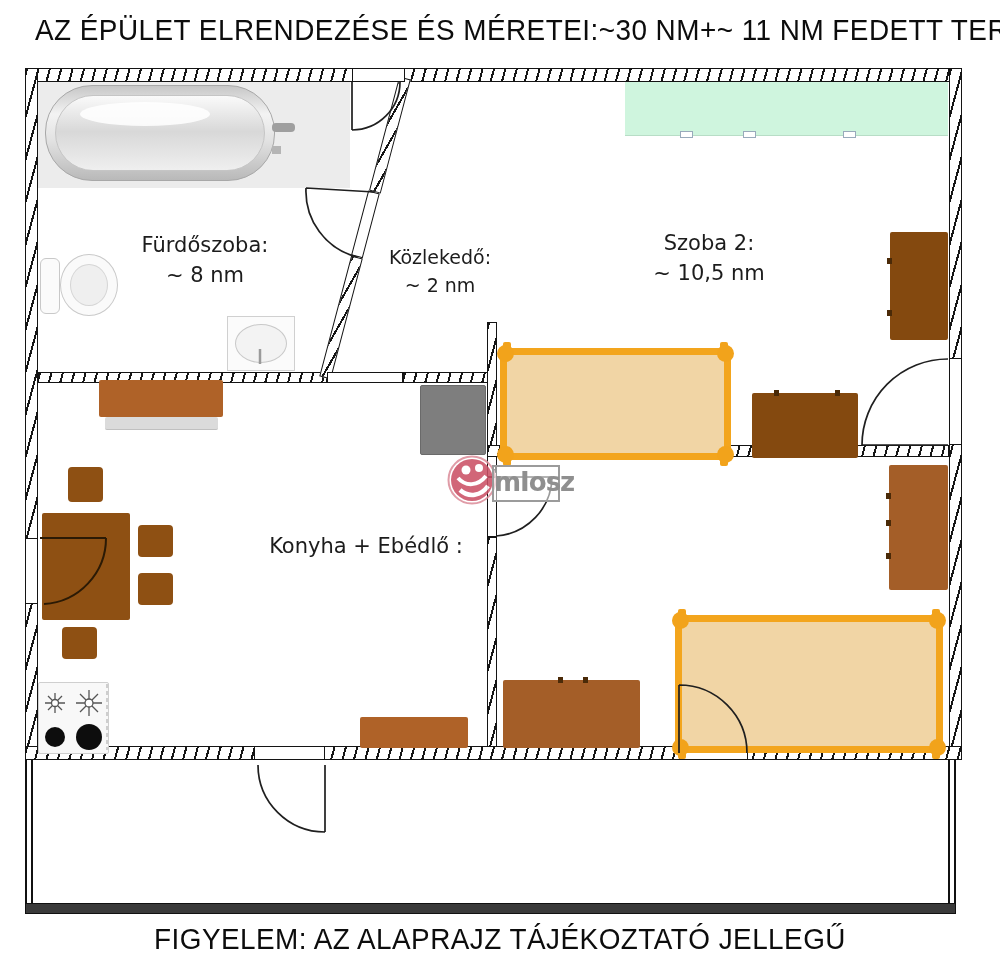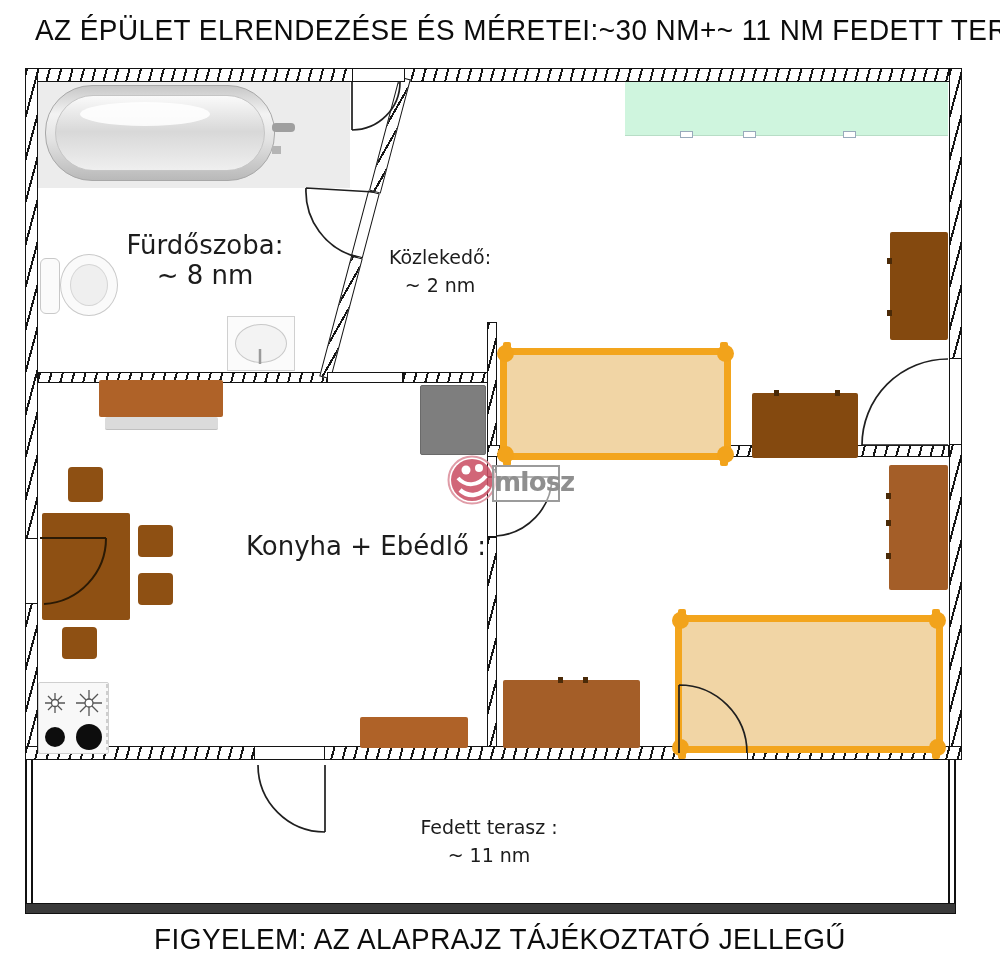--- a/index.html
+++ b/index.html
@@ -16,21 +16,21 @@
   .thin{position:absolute;box-sizing:border-box;background:#fff;border-left:2px solid #111;border-right:2px solid #111;}
   .band{position:absolute;background:#3a3a3a;border:1px solid #111;box-sizing:border-box;}
   
   .br{position:absolute;border-radius:2px;}
   .knob{position:absolute;width:5px;height:6px;background:#4a2a08;}
   .bed{position:absolute;box-sizing:border-box;border:7px solid #F3A51D;border-radius:7px;background:#F1D5A5;}
   .ball{position:absolute;width:17px;height:17px;border-radius:50%;background:#F2A31B;}
   .tab{position:absolute;width:8px;height:10px;background:#F2A31B;border-radius:2px;}
   .room-label{position:absolute;transform:translateX(-50%);text-align:center;color:#1c1c1c;
               white-space:nowrap;line-height:30px;}
-  .fs21{font-size:26px;} .fs19{font-size:19px;line-height:28px;}
+  .fs21{font-size:21px;} .fs19{font-size:19px;line-height:28px;}
   .wm-box{position:absolute;left:492px;top:465px;width:64px;height:33px;border:2px solid #9b9b9b;
           background:rgba(255,255,255,.55);color:#8f8f8f;font-weight:bold;font-size:26px;
           line-height:31px;text-align:center;letter-spacing:-1px;}
   svg{position:absolute;left:0;top:0;pointer-events:none;}
 </style>
 </head>
 <body>
 
 <div class="stage">
 
@@ -171,24 +171,24 @@
   </svg>
 
   <div class="room-label fs21" style="left:205px;top:230px;">
     <div>Fürdőszoba:</div>
     <div>~ 8 nm</div>
   </div>
   <div class="room-label fs19" style="left:440px;top:243px;">
     <div>Közlekedő:</div>
     <div>~ 2 nm</div>
   </div>
+  <div class="room-label fs21" style="left:709px;top:228px;">
+    <div>Szoba 2:</div>
+    <div>~ 10,5 nm</div>
+  </div>
   <div class="room-label fs21" style="left:318px;top:531px;margin-left:48px;">
     <div>Konyha + Ebédlő :</div>
-  </div>
-  <div class="room-label fs19" style="left:489px;top:813px;">
-    <div>Fedett terasz :</div>
-    <div>~ 11 nm</div>
   </div>
 
   <div class="wm-box">mIosz</div>
 
   <div class="headline" style="top:922px;">FIGYELEM: AZ ALAPRAJZ TÁJÉKOZTATÓ JELLEGŰ</div>
 </div>
 
 </body></html>

